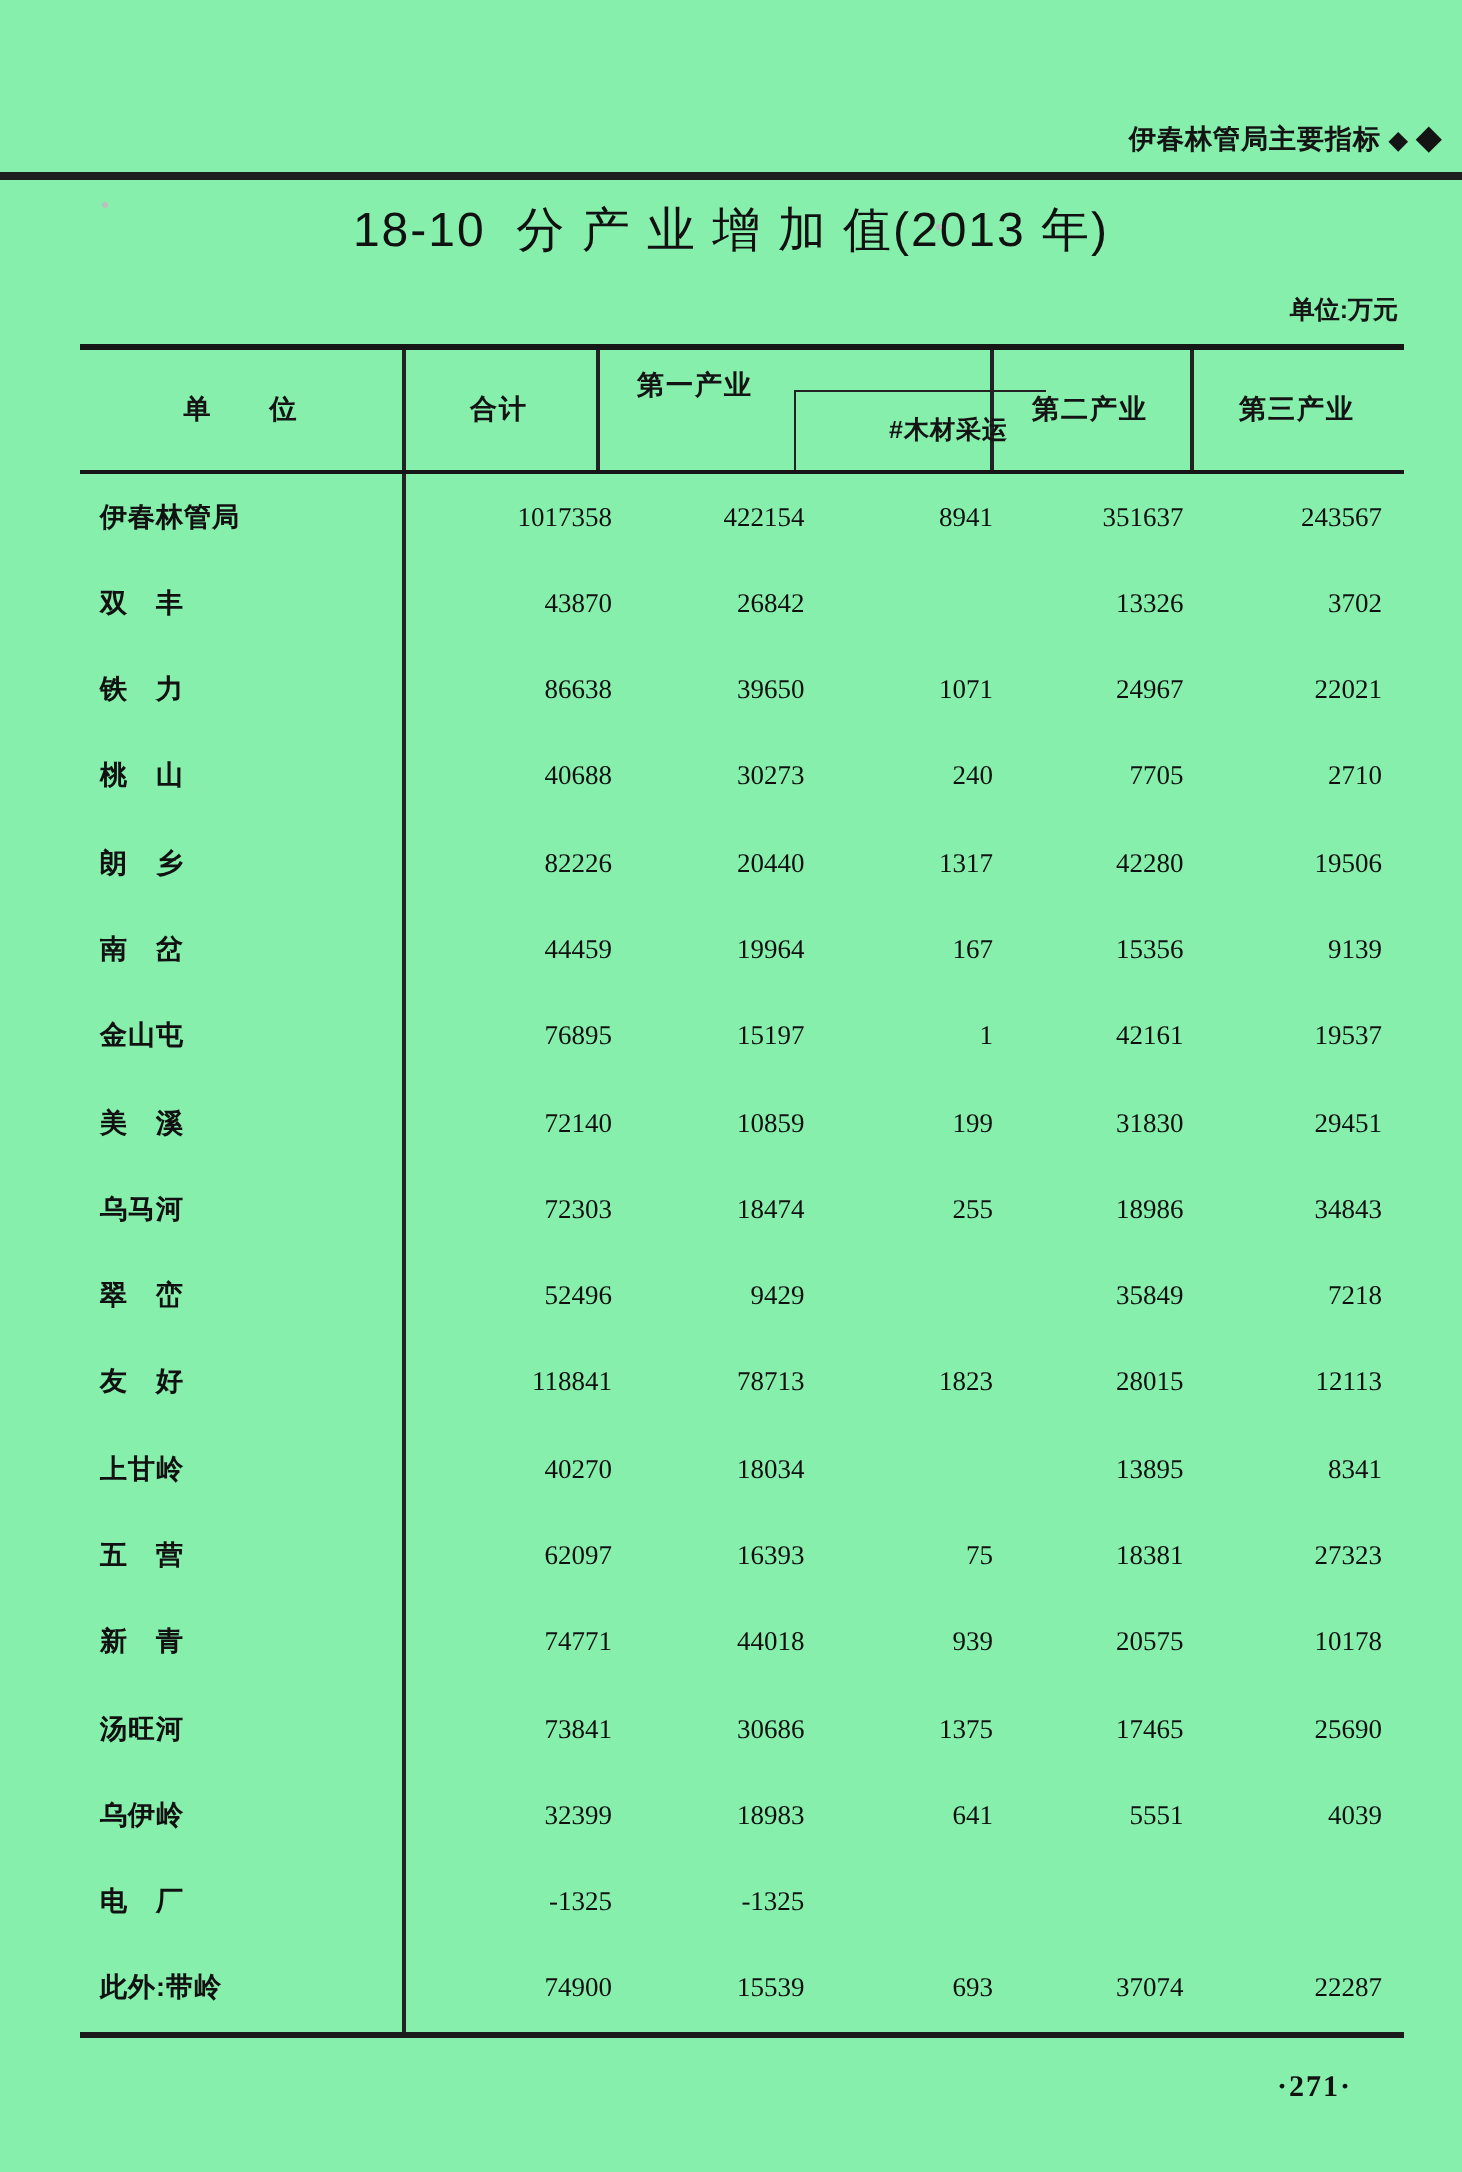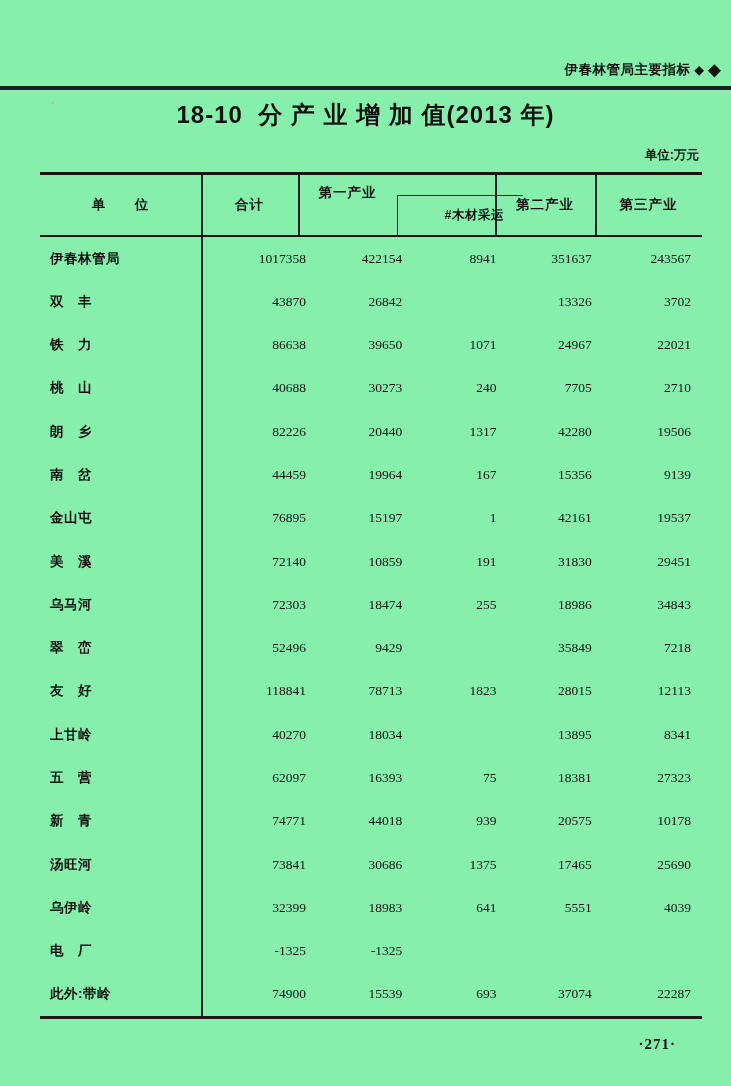--- a/index.html
+++ b/index.html
@@ -19,21 +19,21 @@
   }
   .diamond-sm{font-size:12px;line-height:1;}
   .diamond-lg{font-size:16px;line-height:1;}
   .head-rule{
     position:absolute;top:86px;left:0;width:731px;height:4px;
     background:#1f1f1f;
   }
   
   .title{
     position:absolute;top:99px;left:0;width:731px;
-    text-align:center;font-size:24px;font-weight:bold;color:#111;
+    text-align:center;font-size:24px;font-weight:normal;color:#111;
     letter-spacing:1px;white-space:pre;
   }
   .unit-note{
     position:absolute;top:147px;right:32px;
     font-size:12.5px;font-weight:bold;color:#161616;
   }
   
   .tbl{
     position:absolute;left:40px;top:172px;width:662px;
   }
@@ -174,21 +174,21 @@
         <div class="td num c-primary">15197</div>
         <div class="td num c-timber">1</div>
         <div class="td num c-secondary">42161</div>
         <div class="td num c-tertiary">19537</div>
       </div>
 
       <div class="tr">
         <div class="td c-name">美　溪</div>
         <div class="td num c-total">72140</div>
         <div class="td num c-primary">10859</div>
-        <div class="td num c-timber">191</div>
+        <div class="td num c-timber">199</div>
         <div class="td num c-secondary">31830</div>
         <div class="td num c-tertiary">29451</div>
       </div>
 
       <div class="tr">
         <div class="td c-name">乌马河</div>
         <div class="td num c-total">72303</div>
         <div class="td num c-primary">18474</div>
         <div class="td num c-timber">255</div>
         <div class="td num c-secondary">18986</div>

